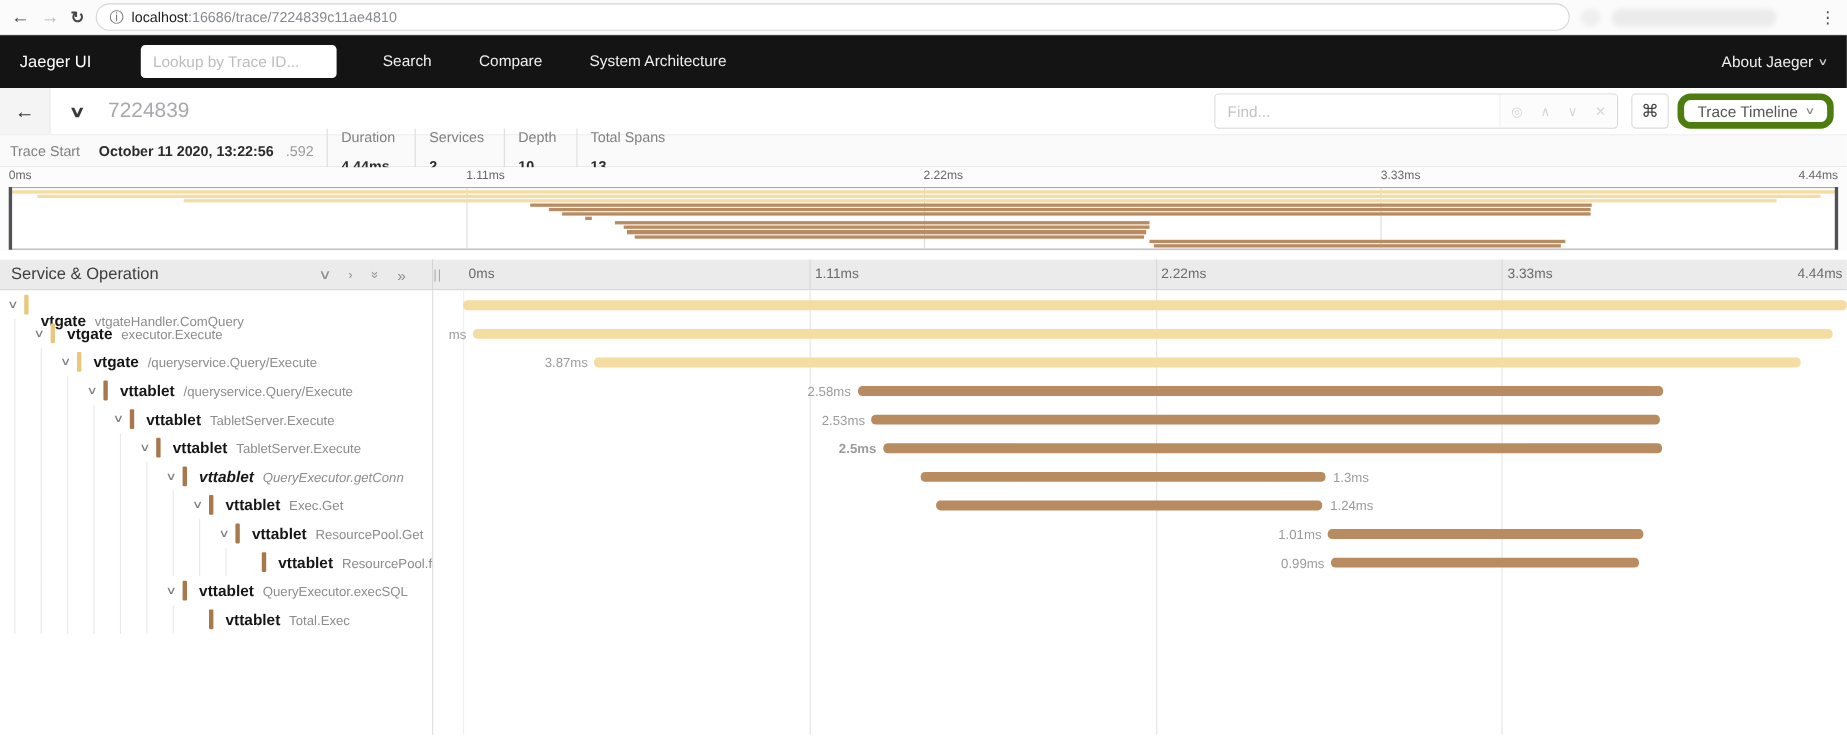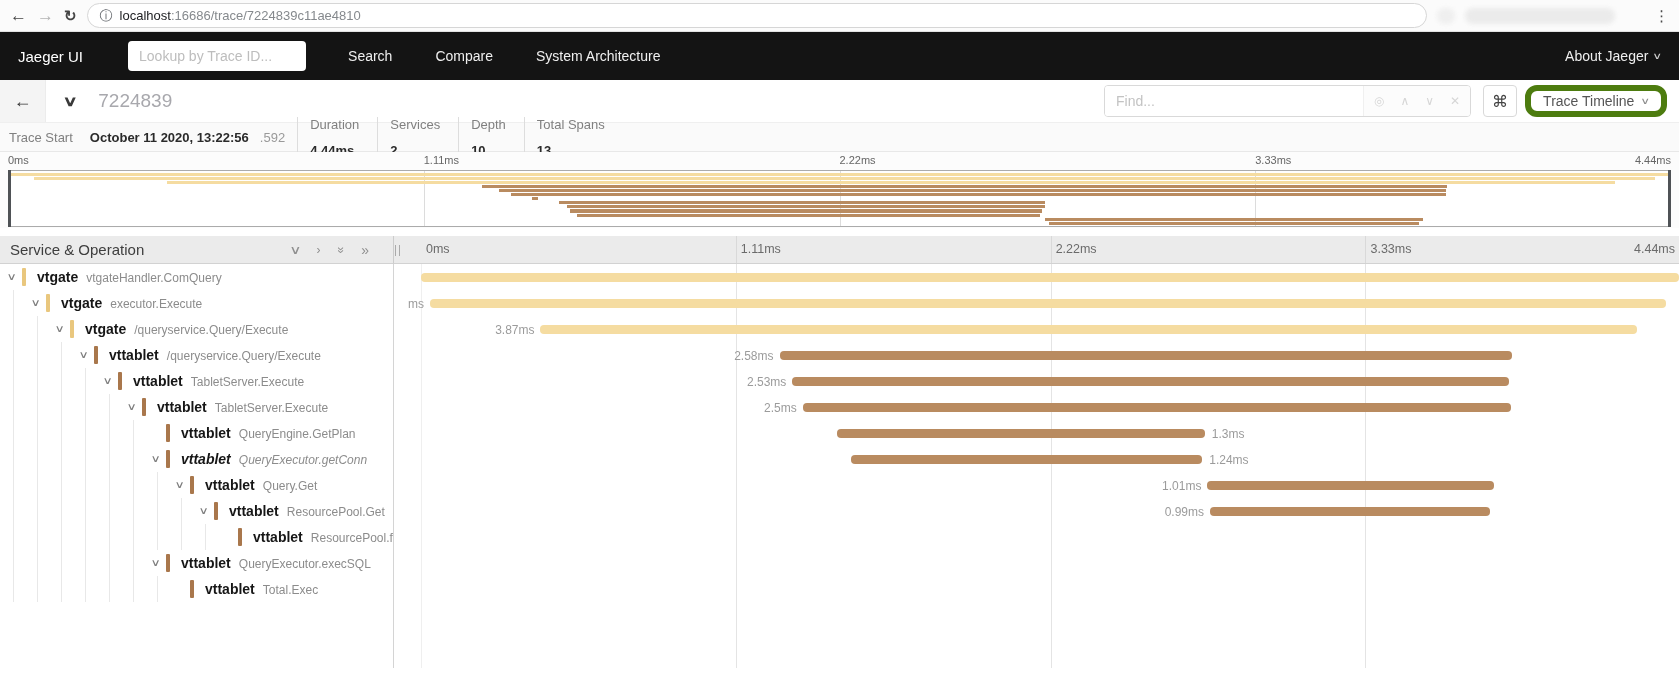--- a/index.html
+++ b/index.html
@@ -238,21 +238,21 @@
         <span class="tick-label" style="left: 75.6%;">3.33ms</span>
         <span class="tick-label last" style="left: 100%;">4.44ms</span>
       </div>
   </div>
 
   <div class="rows">
     <div class="tree-col" id="treeCol">
         <div class="trow">
           <div class="tchev" style="left: 8px;">∨</div>
           <div class="strip" style="left: 22px; background: rgb(233, 199, 126);"></div>
-          <div class="svc" style="left: 37px;">vtgate<span class="op">vtgateHandler.ComQuery</span></div>
+          <div class="svc" style="left: 37px; margin-top: 14px;">vtgate<span class="op">vtgateHandler.ComQuery</span></div>
         </div>
         <div class="trow">
           <div class="guide" style="left: 13px;"></div>
           <div class="tchev" style="left: 32px;">∨</div>
           <div class="strip" style="left: 46px; background: rgb(233, 199, 126);"></div>
           <div class="svc" style="left: 61px;">vtgate<span class="op">executor.Execute</span></div>
         </div>
         <div class="trow">
           <div class="guide" style="left: 13px;"></div>
           <div class="guide" style="left: 37px;"></div>
@@ -287,45 +287,35 @@
           <div class="strip" style="left: 142px; background: rgb(169, 119, 76);"></div>
           <div class="svc" style="left: 157px;">vttablet<span class="op">TabletServer.Execute</span></div>
         </div>
         <div class="trow">
           <div class="guide" style="left: 13px;"></div>
           <div class="guide" style="left: 37px;"></div>
           <div class="guide" style="left: 61px;"></div>
           <div class="guide" style="left: 85px;"></div>
           <div class="guide" style="left: 109px;"></div>
           <div class="guide" style="left: 133px;"></div>
-          <div class="strip" style="left: 166px; background: rgb(169, 119, 76);"></div>
-          <div class="svc" style="left: 181px;">vttablet<span class="op">QueryEngine.GetPlan</span></div>
-        </div>
-        <div class="trow">
-          <div class="guide" style="left: 13px;"></div>
-          <div class="guide" style="left: 37px;"></div>
-          <div class="guide" style="left: 61px;"></div>
-          <div class="guide" style="left: 85px;"></div>
-          <div class="guide" style="left: 109px;"></div>
-          <div class="guide" style="left: 133px;"></div>
           <div class="tchev" style="left: 152px;">∨</div>
           <div class="strip" style="left: 166px; background: rgb(169, 119, 76);"></div>
           <div class="svc" style="left: 181px; font-style: italic;">vttablet<span class="op">QueryExecutor.getConn</span></div>
         </div>
         <div class="trow">
           <div class="guide" style="left: 13px;"></div>
           <div class="guide" style="left: 37px;"></div>
           <div class="guide" style="left: 61px;"></div>
           <div class="guide" style="left: 85px;"></div>
           <div class="guide" style="left: 109px;"></div>
           <div class="guide" style="left: 133px;"></div>
           <div class="guide" style="left: 157px;"></div>
           <div class="tchev" style="left: 176px;">∨</div>
           <div class="strip" style="left: 190px; background: rgb(169, 119, 76);"></div>
-          <div class="svc" style="left: 205px;">vttablet<span class="op">Query.Get</span></div>
+          <div class="svc" style="left: 205px;">vttablet<span class="op">Exec.Get</span></div>
         </div>
         <div class="trow">
           <div class="guide" style="left: 13px;"></div>
           <div class="guide" style="left: 37px;"></div>
           <div class="guide" style="left: 61px;"></div>
           <div class="guide" style="left: 85px;"></div>
           <div class="guide" style="left: 109px;"></div>
           <div class="guide" style="left: 133px;"></div>
           <div class="guide" style="left: 157px;"></div>
           <div class="guide" style="left: 181px;"></div>
@@ -391,21 +381,21 @@
           <div class="srow">
             <div class="sbar" style="left: 30%; width: 57%; background: rgb(185, 139, 96);"></div>
             <div class="slabel" style="right: calc(70% + 6px);">2.58ms</div>
           </div>
           <div class="srow">
             <div class="sbar" style="left: 31%; width: 55.8%; background: rgb(185, 139, 96);"></div>
             <div class="slabel" style="right: calc(69% + 6px);">2.53ms</div>
           </div>
           <div class="srow">
             <div class="sbar" style="left: 31.8%; width: 55.1%; background: rgb(185, 139, 96);"></div>
-            <div class="slabel" style="right: calc(68.2% + 6px);">2.5ms</div>
+            <div class="slabel" style="right: calc(68.2% + 6px); font-weight: bold;">2.5ms</div>
           </div>
           <div class="srow">
             <div class="sbar" style="left: 34.5%; width: 28.6%; background: rgb(185, 139, 96);"></div>
             <div class="slabel" style="left: calc(63.1% + 7px);">1.3ms</div>
           </div>
           <div class="srow">
             <div class="sbar" style="left: 35.6%; width: 27.3%; background: rgb(185, 139, 96);"></div>
             <div class="slabel" style="left: calc(62.9% + 7px);">1.24ms</div>
           </div>
           <div class="srow">

